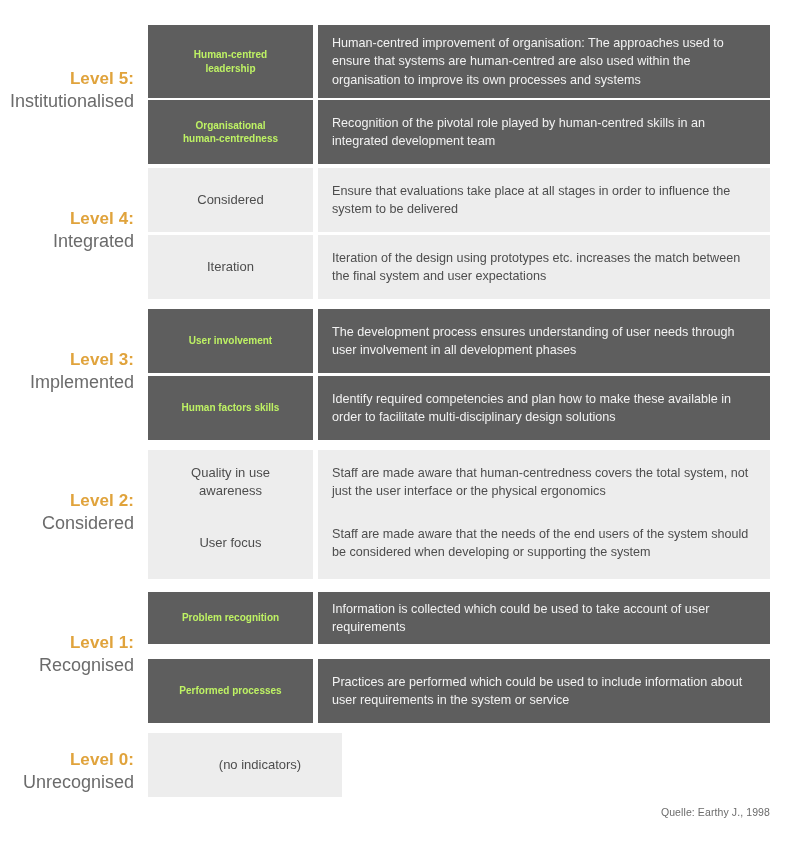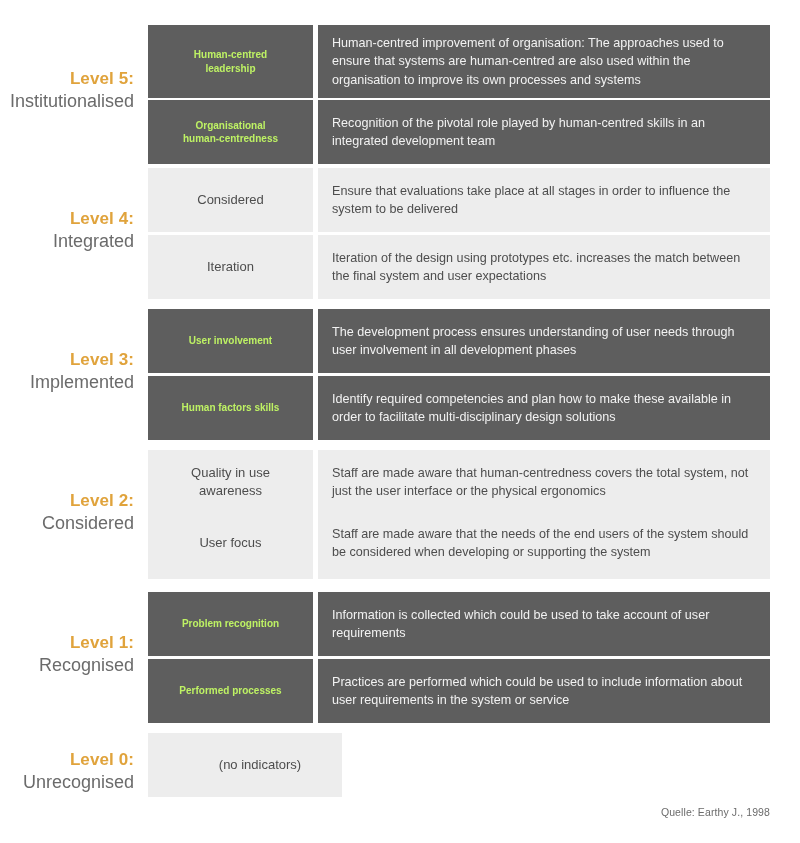--- a/index.html
+++ b/index.html
@@ -210,21 +210,21 @@
         <span>User focus</span>
       </div>
       <div class="cell cell-desc">
         <span>Staff are made aware that the needs of the end users of the system should be considered when developing or supporting the system</span>
       </div>
     </div>
     <div class="level-label" style="top: 632px;">
       <span class="level-title">Level 1:</span>
       <span class="level-sub">Recognised</span>
     </div>
-    <div class="row dark" style="top: 592px; height: 64px;">
+    <div class="row dark" style="top: 592px; height: 52px;">
       <div class="cell cell-name">
         <span>Problem recognition</span>
       </div>
       <div class="cell cell-desc">
         <span>Information is collected which could be used to take account of user requirements</span>
       </div>
     </div>
     <div class="row dark" style="top: 659px; height: 64px;">
       <div class="cell cell-name">
         <span>Performed processes</span>

